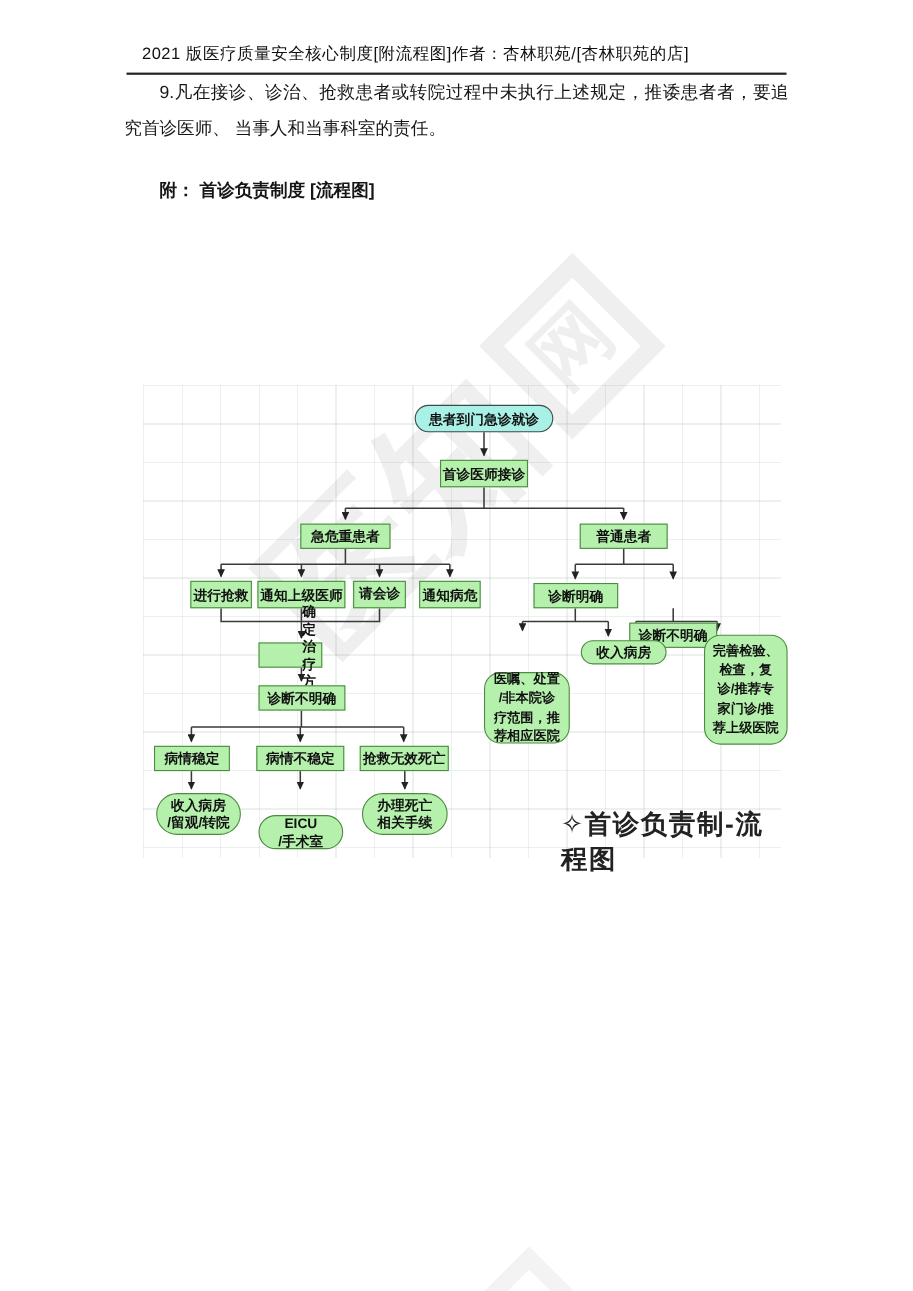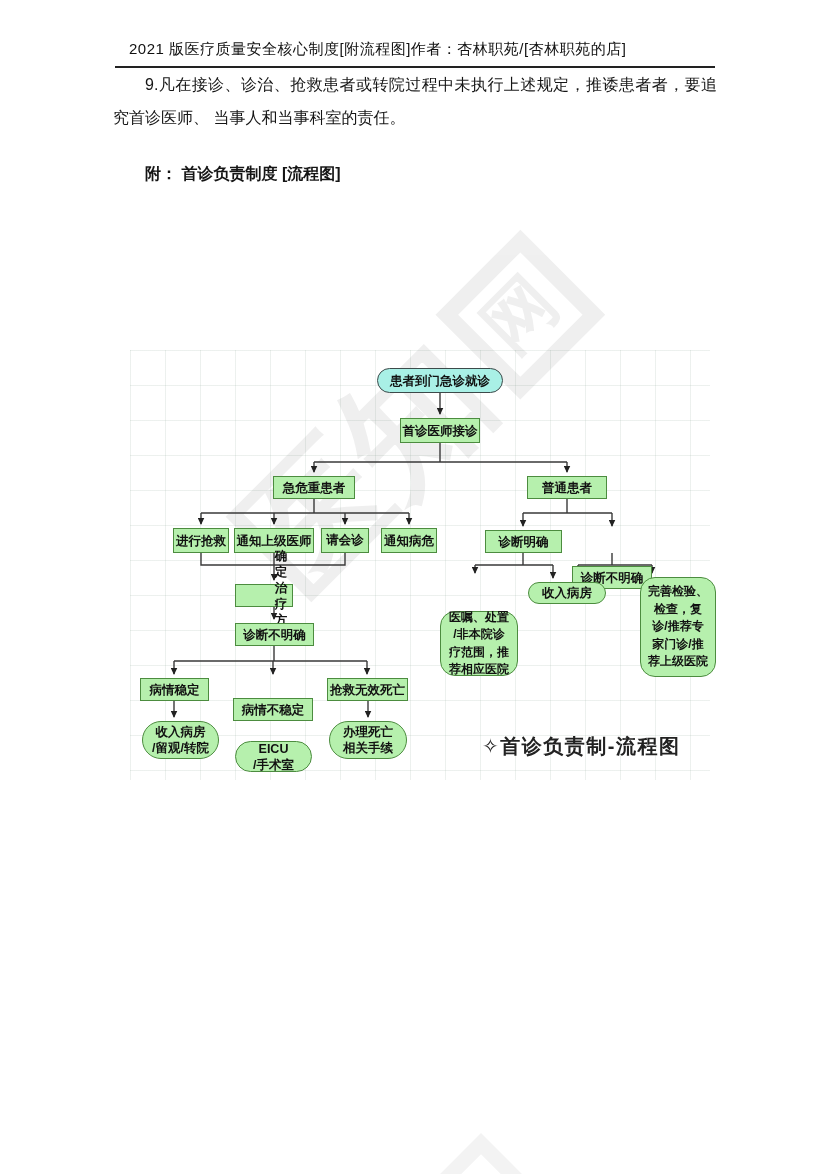--- a/index.html
+++ b/index.html
@@ -36,21 +36,21 @@
     font-size:12.5px; font-weight:bold; color:#111;
     text-align:center; line-height:16px;
   }
   .n-start{ background:#a9f0e6; border:1.5px solid #3d4a4a; border-radius:13px; }
   .n-stadium{ border-radius:19px; }
   .n-pill{ border-radius:11px; }
   .n-round{ border-radius:15px; font-size:12px; line-height:17.5px; }
   .pre{ white-space:pre-line; }
   .caption{
     position:absolute; z-index:3; left:352px; top:383px;
-    font-size:20px; font-weight:bold; letter-spacing:1.5px; color:#222;
+    font-size:24px; font-weight:bold; letter-spacing:1.5px; color:#222;padding-left:28px;
   }
   
   .wm-main{
     position:absolute; left:95px; top:255px; width:640px; height:330px; z-index:1;
     display:flex; align-items:center; justify-content:center; gap:18px;
     transform:rotate(-45deg); transform-origin:center;
     opacity:0.075; color:#333; font-weight:bold; font-size:140px; white-space:nowrap;
     pointer-events:none;
   }
   .wm-diamond{
@@ -143,21 +143,21 @@
     <div class="node" style="left:191px;top:178px;width:48px;height:25px;font-family:Liberation Mono, monospace;">请会诊</div>
 
     <div class="node" style="left:251px;top:178px;width:56px;height:25px;">通知病危</div>
 
     <div class="node" style="left:105px;top:234px;width:58px;height:23px;padding-left:34px;">确定治疗方案</div>
 
     <div class="node" style="left:105px;top:273px;width:79px;height:23px;">诊断不明确</div>
 
     <div class="node" style="left:10px;top:328px;width:69px;height:23px;">病情稳定</div>
 
-    <div class="node" style="left:103px;top:348px;width:80px;height:23px;">病情不稳定</div>
+    <div class="node" style="left:103px;top:328px;width:80px;height:23px;">病情不稳定</div>
 
     <div class="node" style="left:197px;top:328px;width:81px;height:23px;">抢救无效死亡</div>
 
     <div class="node n-stadium pre" style="left:12px;top:371px;width:77px;height:38px;">收入病房
 /留观/转院</div>
 
     <div class="node n-stadium pre" style="left:105px;top:391px;width:77px;height:31px;">EICU
 /手术室</div>
 
     <div class="node n-stadium pre" style="left:199px;top:371px;width:78px;height:38px;">办理死亡

